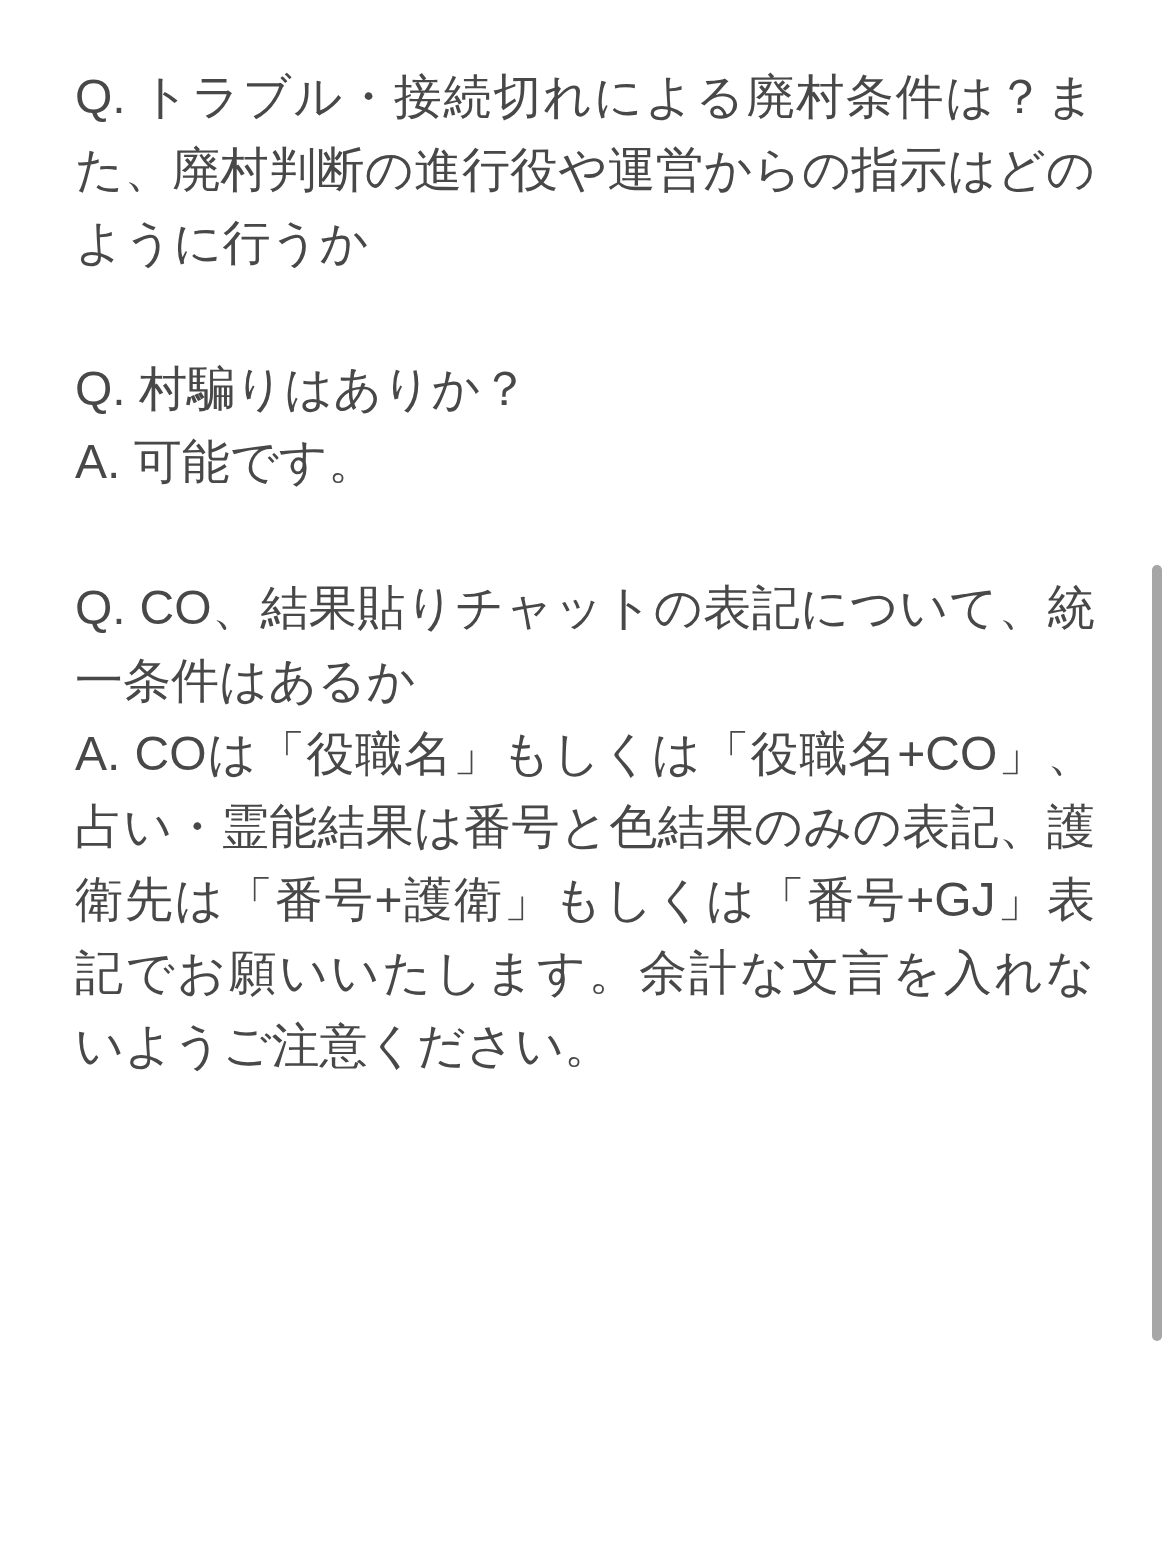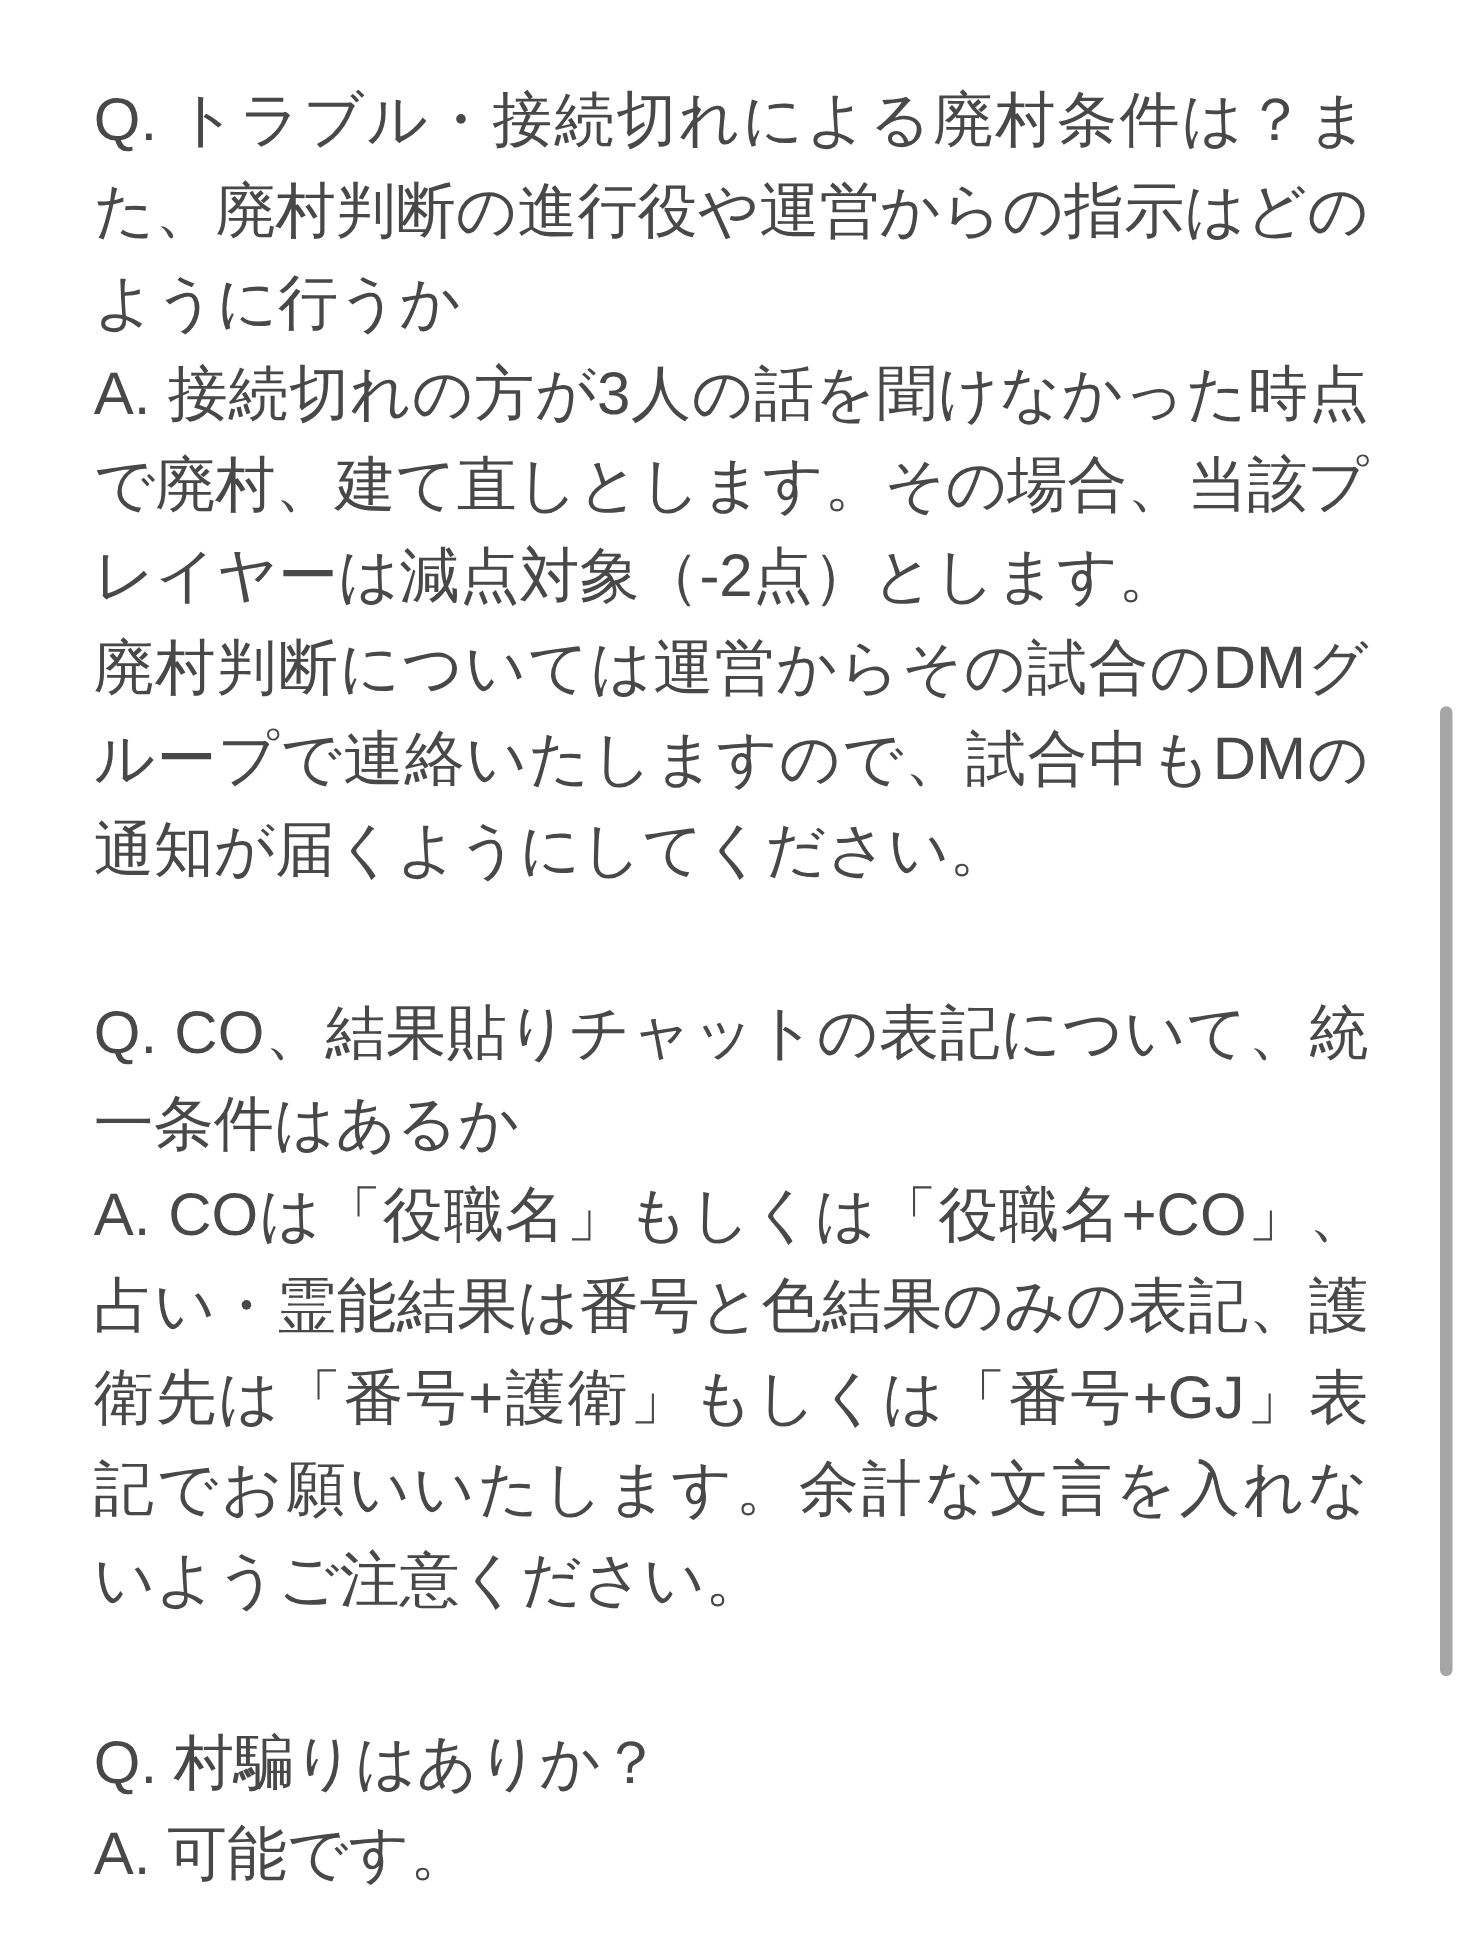--- a/index.html
+++ b/index.html
@@ -42,29 +42,27 @@
     border-radius: 5px;
   }
 </style>
 </head>
 <body>
 
 <main class="faq-content">
 
   <section class="faq-section">
     <div class="faq-question">Q. トラブル・接続切れによる廃村条件は？また、廃村判断の進行役や運営からの指示はどのように行うか</div>
-    <div class="faq-answer">A. 接続切れの方が3人の話を聞けなかった時点で廃村、建て直しとします。その場合、当該プレイヤーは減点対象（-2点）とします。
-廃村判断については運営からその試合のDMグループで連絡いたしますので、試合中もDMの通知が届くようにしてください。</div>
+  </section>
+
+  <section class="faq-section">
+    <div class="faq-question">Q. 村騙りはありか？</div>
+    <div class="faq-answer">A. 可能です。</div>
   </section>
 
   <section class="faq-section">
     <div class="faq-question">Q. CO、結果貼りチャットの表記について、統一条件はあるか</div>
     <div class="faq-answer">A. COは「役職名」もしくは「役職名+CO」、占い・霊能結果は番号と色結果のみの表記、護衛先は「番号+護衛」もしくは「番号+GJ」表記でお願いいたします。余計な文言を入れないようご注意ください。</div>
   </section>
 
-  <section class="faq-section">
-    <div class="faq-question">Q. 村騙りはありか？</div>
-    <div class="faq-answer">A. 可能です。</div>
-  </section>
-
 </main>
 
 <div class="scrollbar-thumb"></div>
 
 </body></html>

